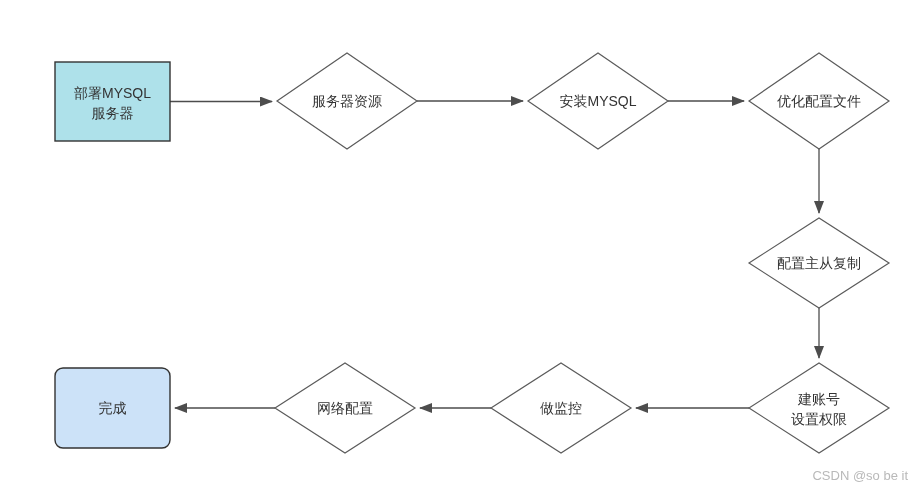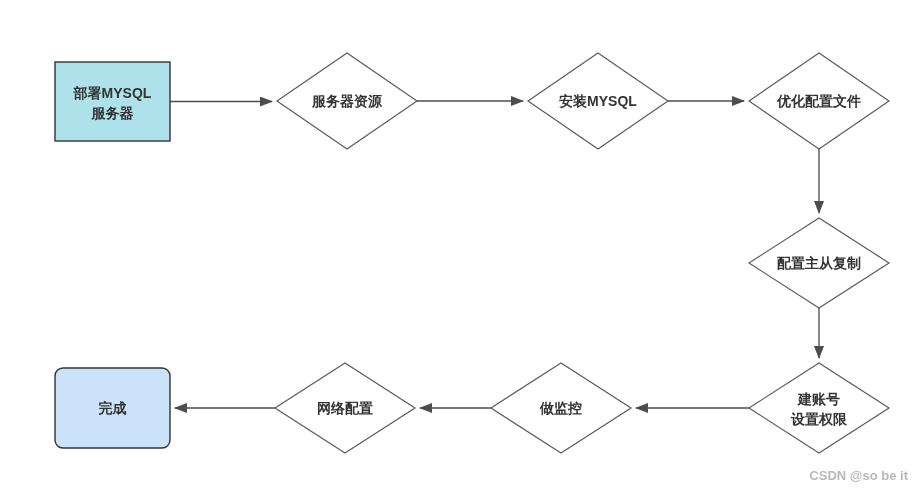--- a/index.html
+++ b/index.html
@@ -6,21 +6,20 @@
     margin: 0;
     padding: 0;
     background: #ffffff;
   }
   .stage {
     position: relative;
     width: 922px;
     height: 491px;
     background: #ffffff;
     overflow: hidden;
-    font-weight: bold;
   }
   svg text {
     font-family: "Liberation Sans", "DejaVu Sans", sans-serif;
     font-size: 14px;
     fill: #333333;
   }
   .diamond {
     fill: #ffffff;
     stroke: #5b5b5b;
     stroke-width: 1.2;

